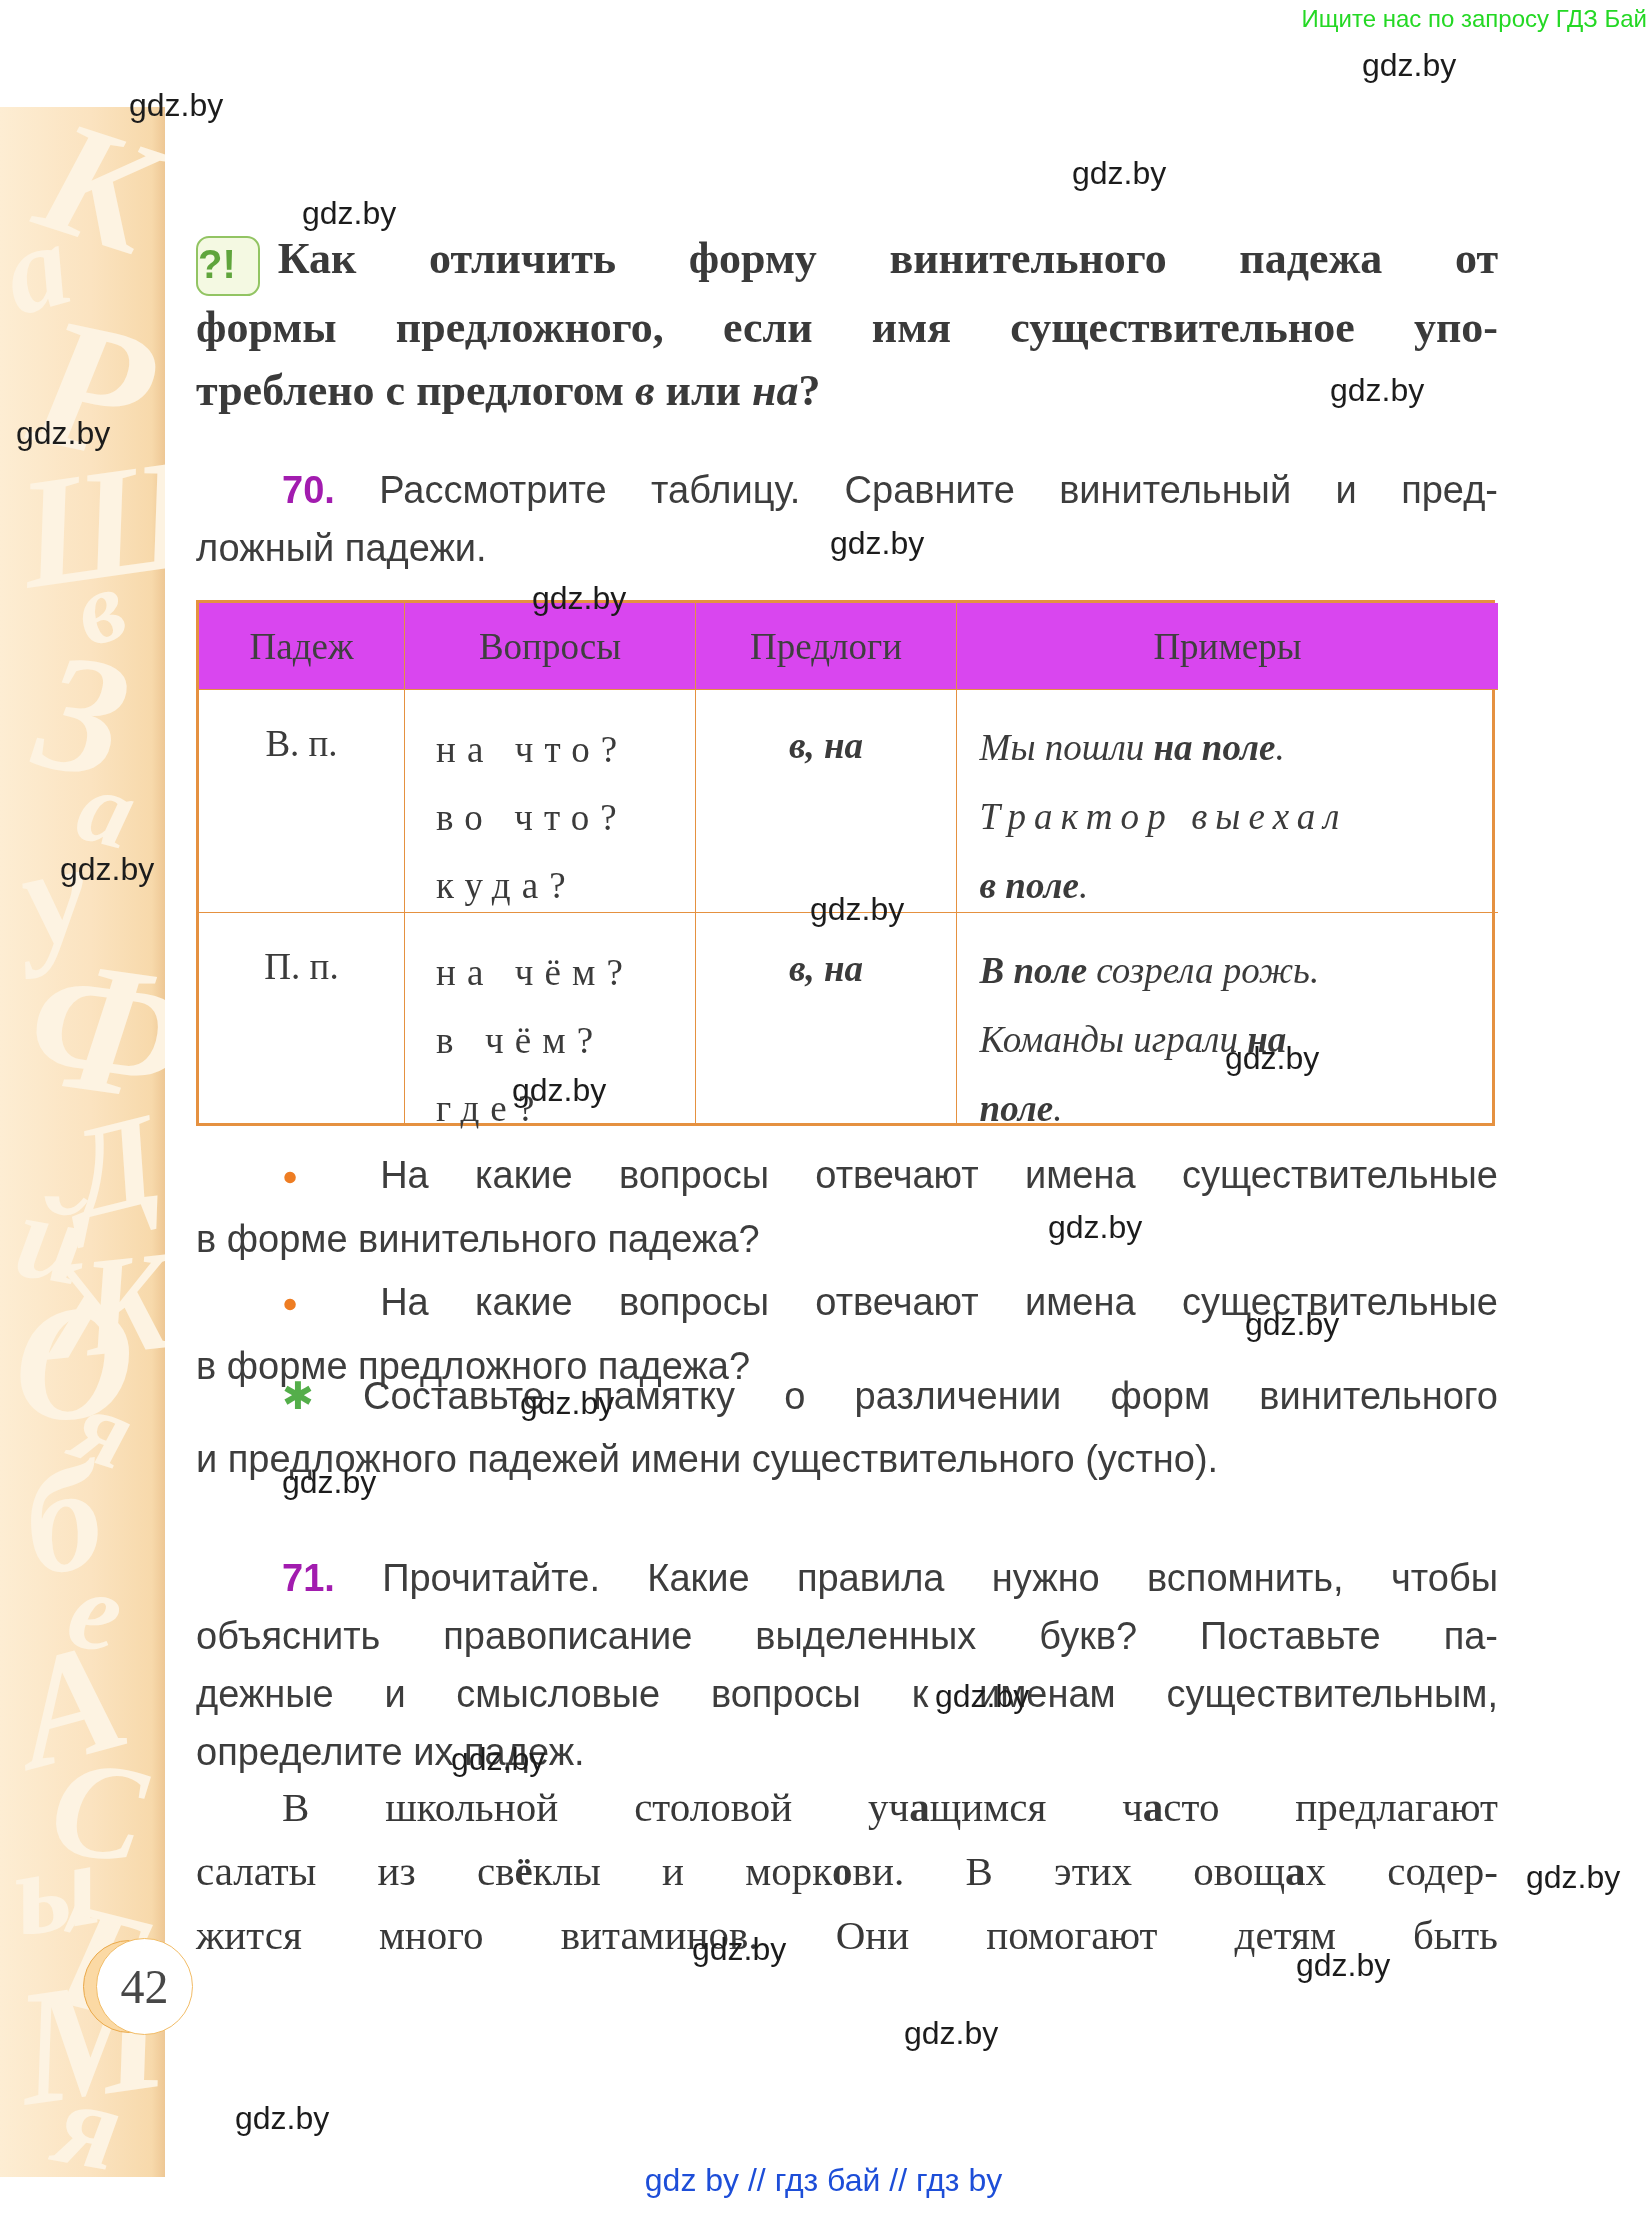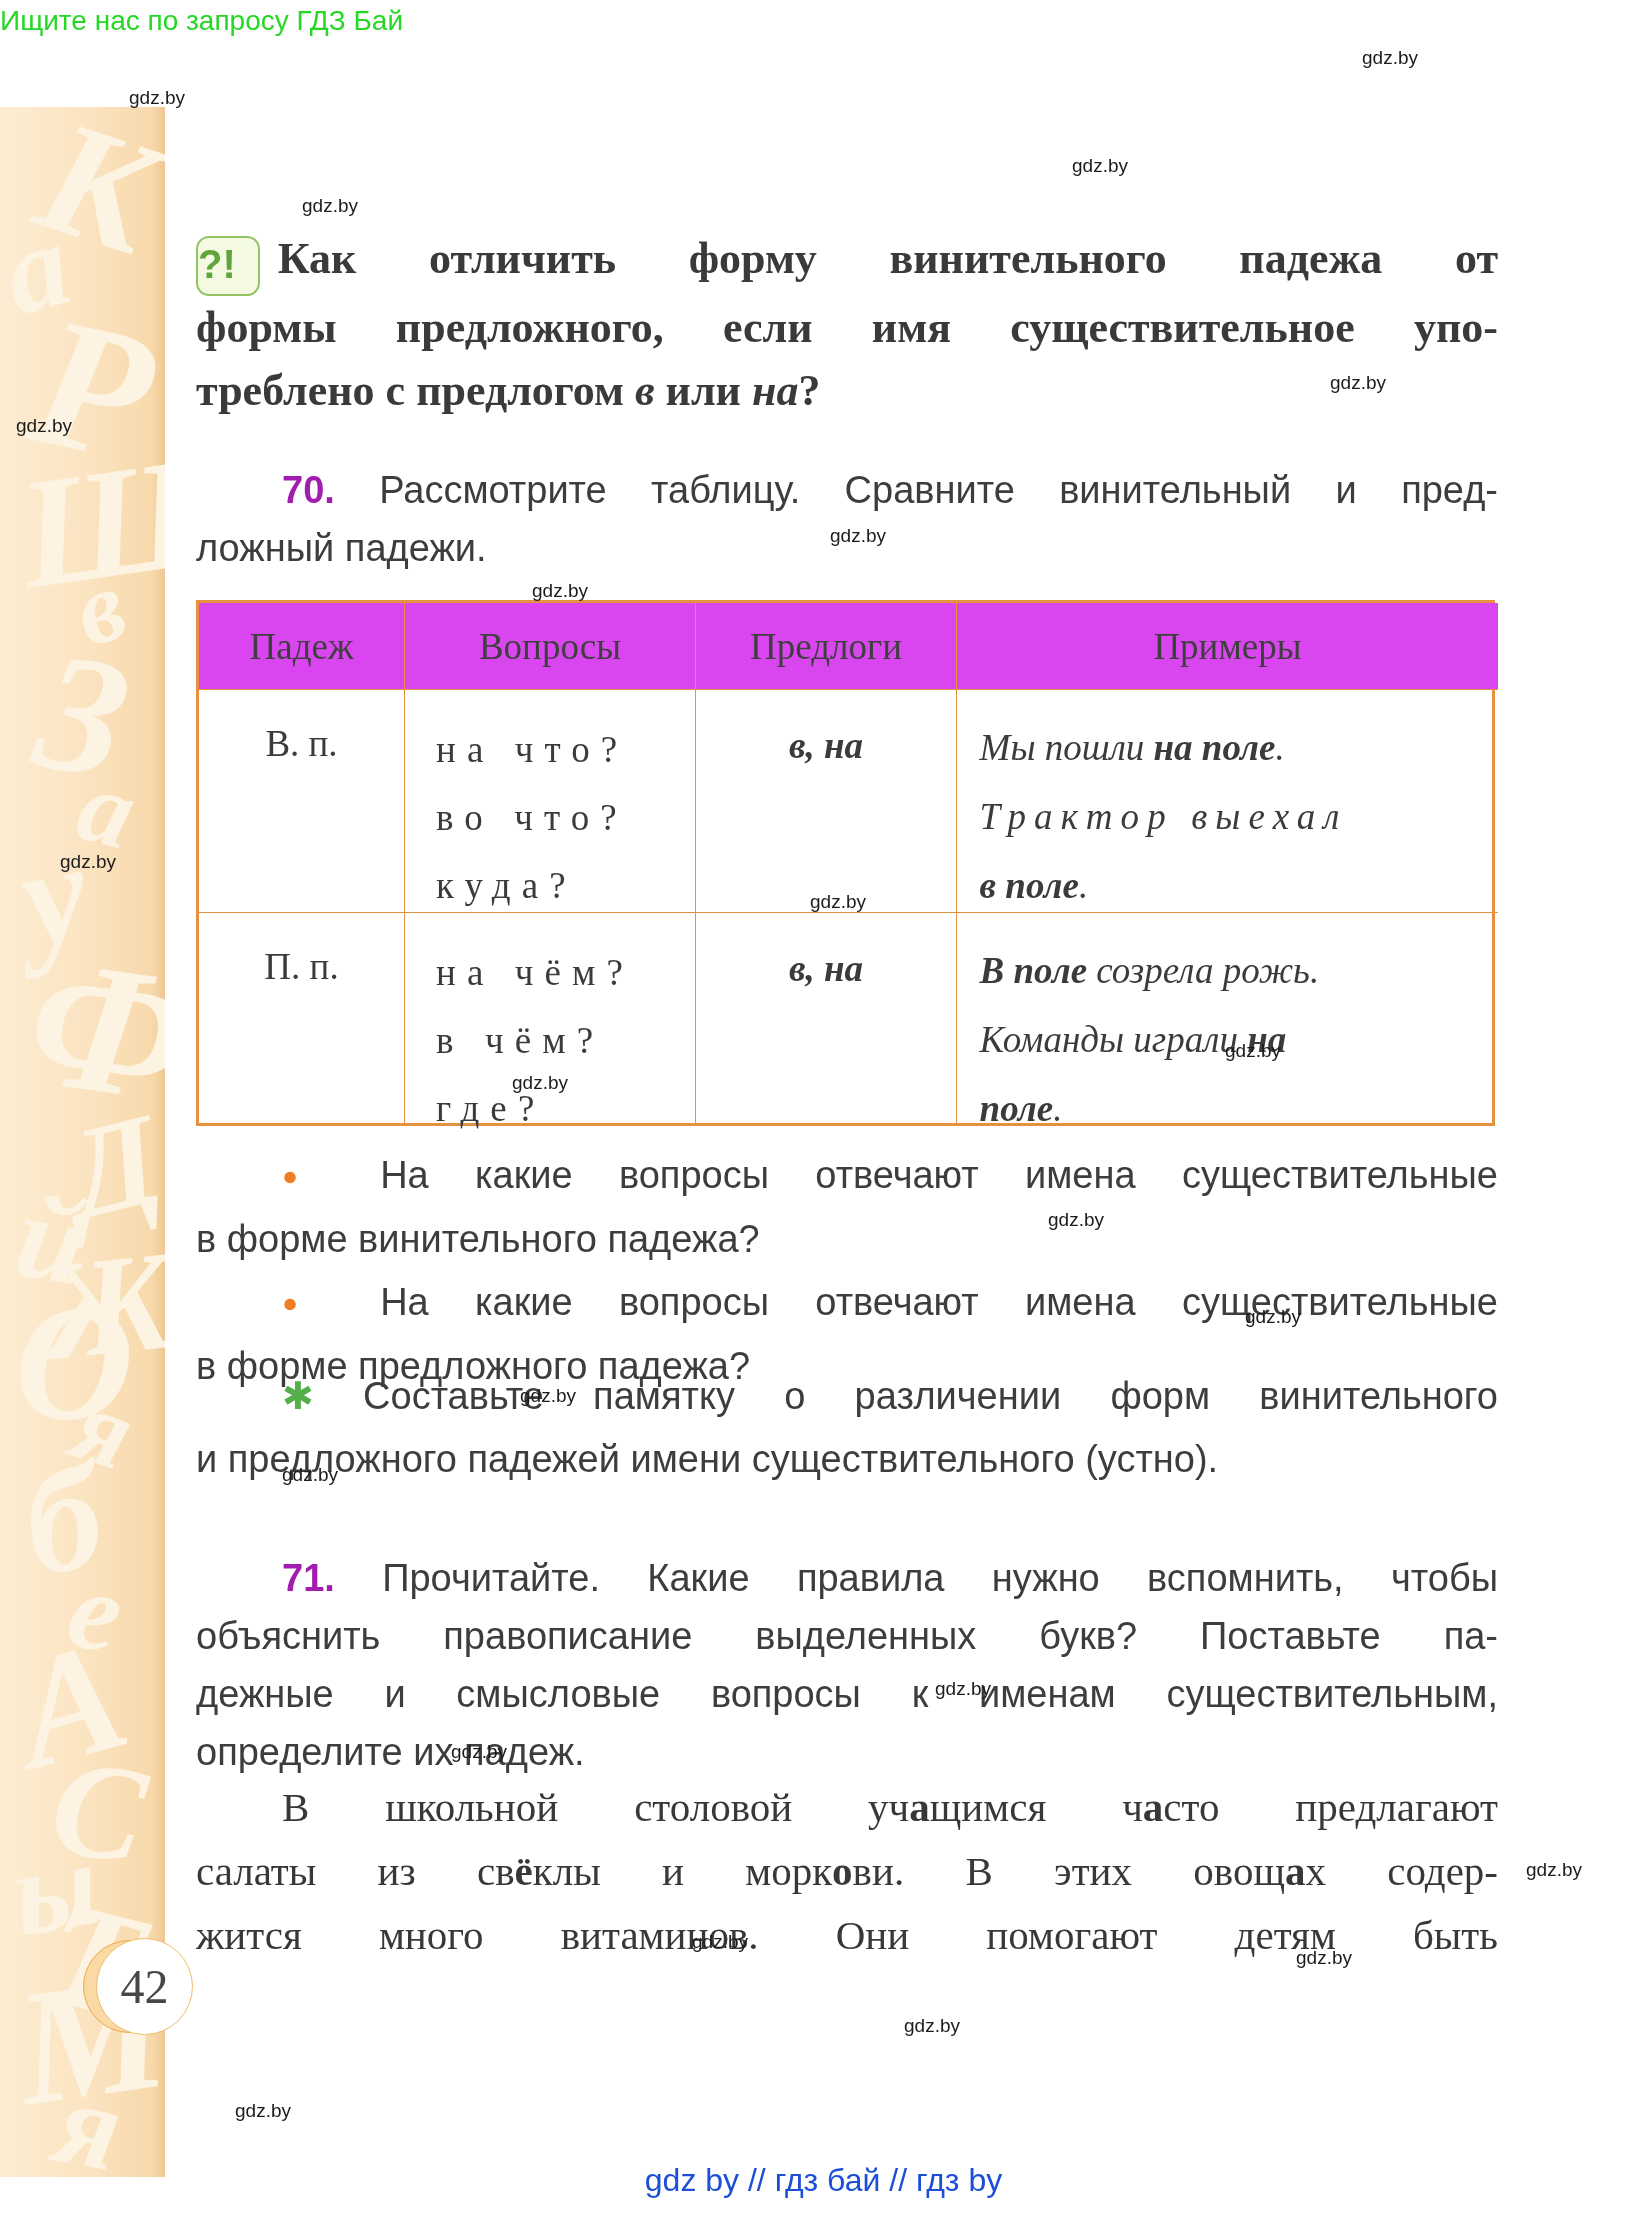--- a/index.html
+++ b/index.html
@@ -1,31 +1,31 @@
 <!DOCTYPE html>
 <html style="font-size:13px"><head>
 <meta charset="utf-8">
 <title>Учебник — страница 42</title>
 <style>
   html,body{margin:0;padding:0;background:#fff;}
   .page{position:relative;width:1647px;height:2216px;background:#ffffff;overflow:hidden;
         font-family:"Liberation Serif","DejaVu Serif",serif;color:#3b3b3b;}
   
-  .banner{position:absolute;top:4.8px;left:0;width:100%;text-align:left;
+  .banner{position:absolute;top:4.8px;left:0;width:100%;text-align:right;
           font-family:"Liberation Sans","DejaVu Sans",sans-serif;
-          font-size:28px;color:#24d824;}
+          font-size:24px;color:#24d824;}
   
   .sidebar{position:absolute;left:0;top:107px;width:165px;height:2070px;overflow:hidden;
            background:linear-gradient(90deg,#fdedd3 0%,#fbe3c0 55%,#f7d9ab 92%,#eec794 100%);}
   .side-letter{position:absolute;font-family:"Liberation Serif","DejaVu Serif",serif;
                font-style:italic;font-weight:bold;color:#fdf3e2;line-height:1;}
   
   .wm-layer{position:absolute;inset:0;pointer-events:none;z-index:30;}
   .wm{position:absolute;font-family:"Liberation Sans","DejaVu Sans",sans-serif;
-      font-size:19px;color:#1c1c1c;white-space:nowrap;}
+      font-size:32px;color:#1c1c1c;white-space:nowrap;}
   
   .content{position:absolute;left:196px;top:0;width:1302px;z-index:10;}
   .just{text-align:justify;text-align-last:justify;}
   .block{position:absolute;left:0;width:1302px;}
   
   .qbox{top:227px;font-weight:bold;font-size:44px;line-height:63px;color:#3a3a3a;}
   .badge{display:inline-block;width:60px;height:56px;line-height:53px;margin-right:17.7px;
          border:2.4px solid #92c463;border-radius:13px;background:#f4f9e2;color:#5fa53c;
          font-family:"Liberation Sans","DejaVu Sans",sans-serif;font-weight:bold;
          font-size:40px;text-align:center;vertical-align:-4.8px;}

